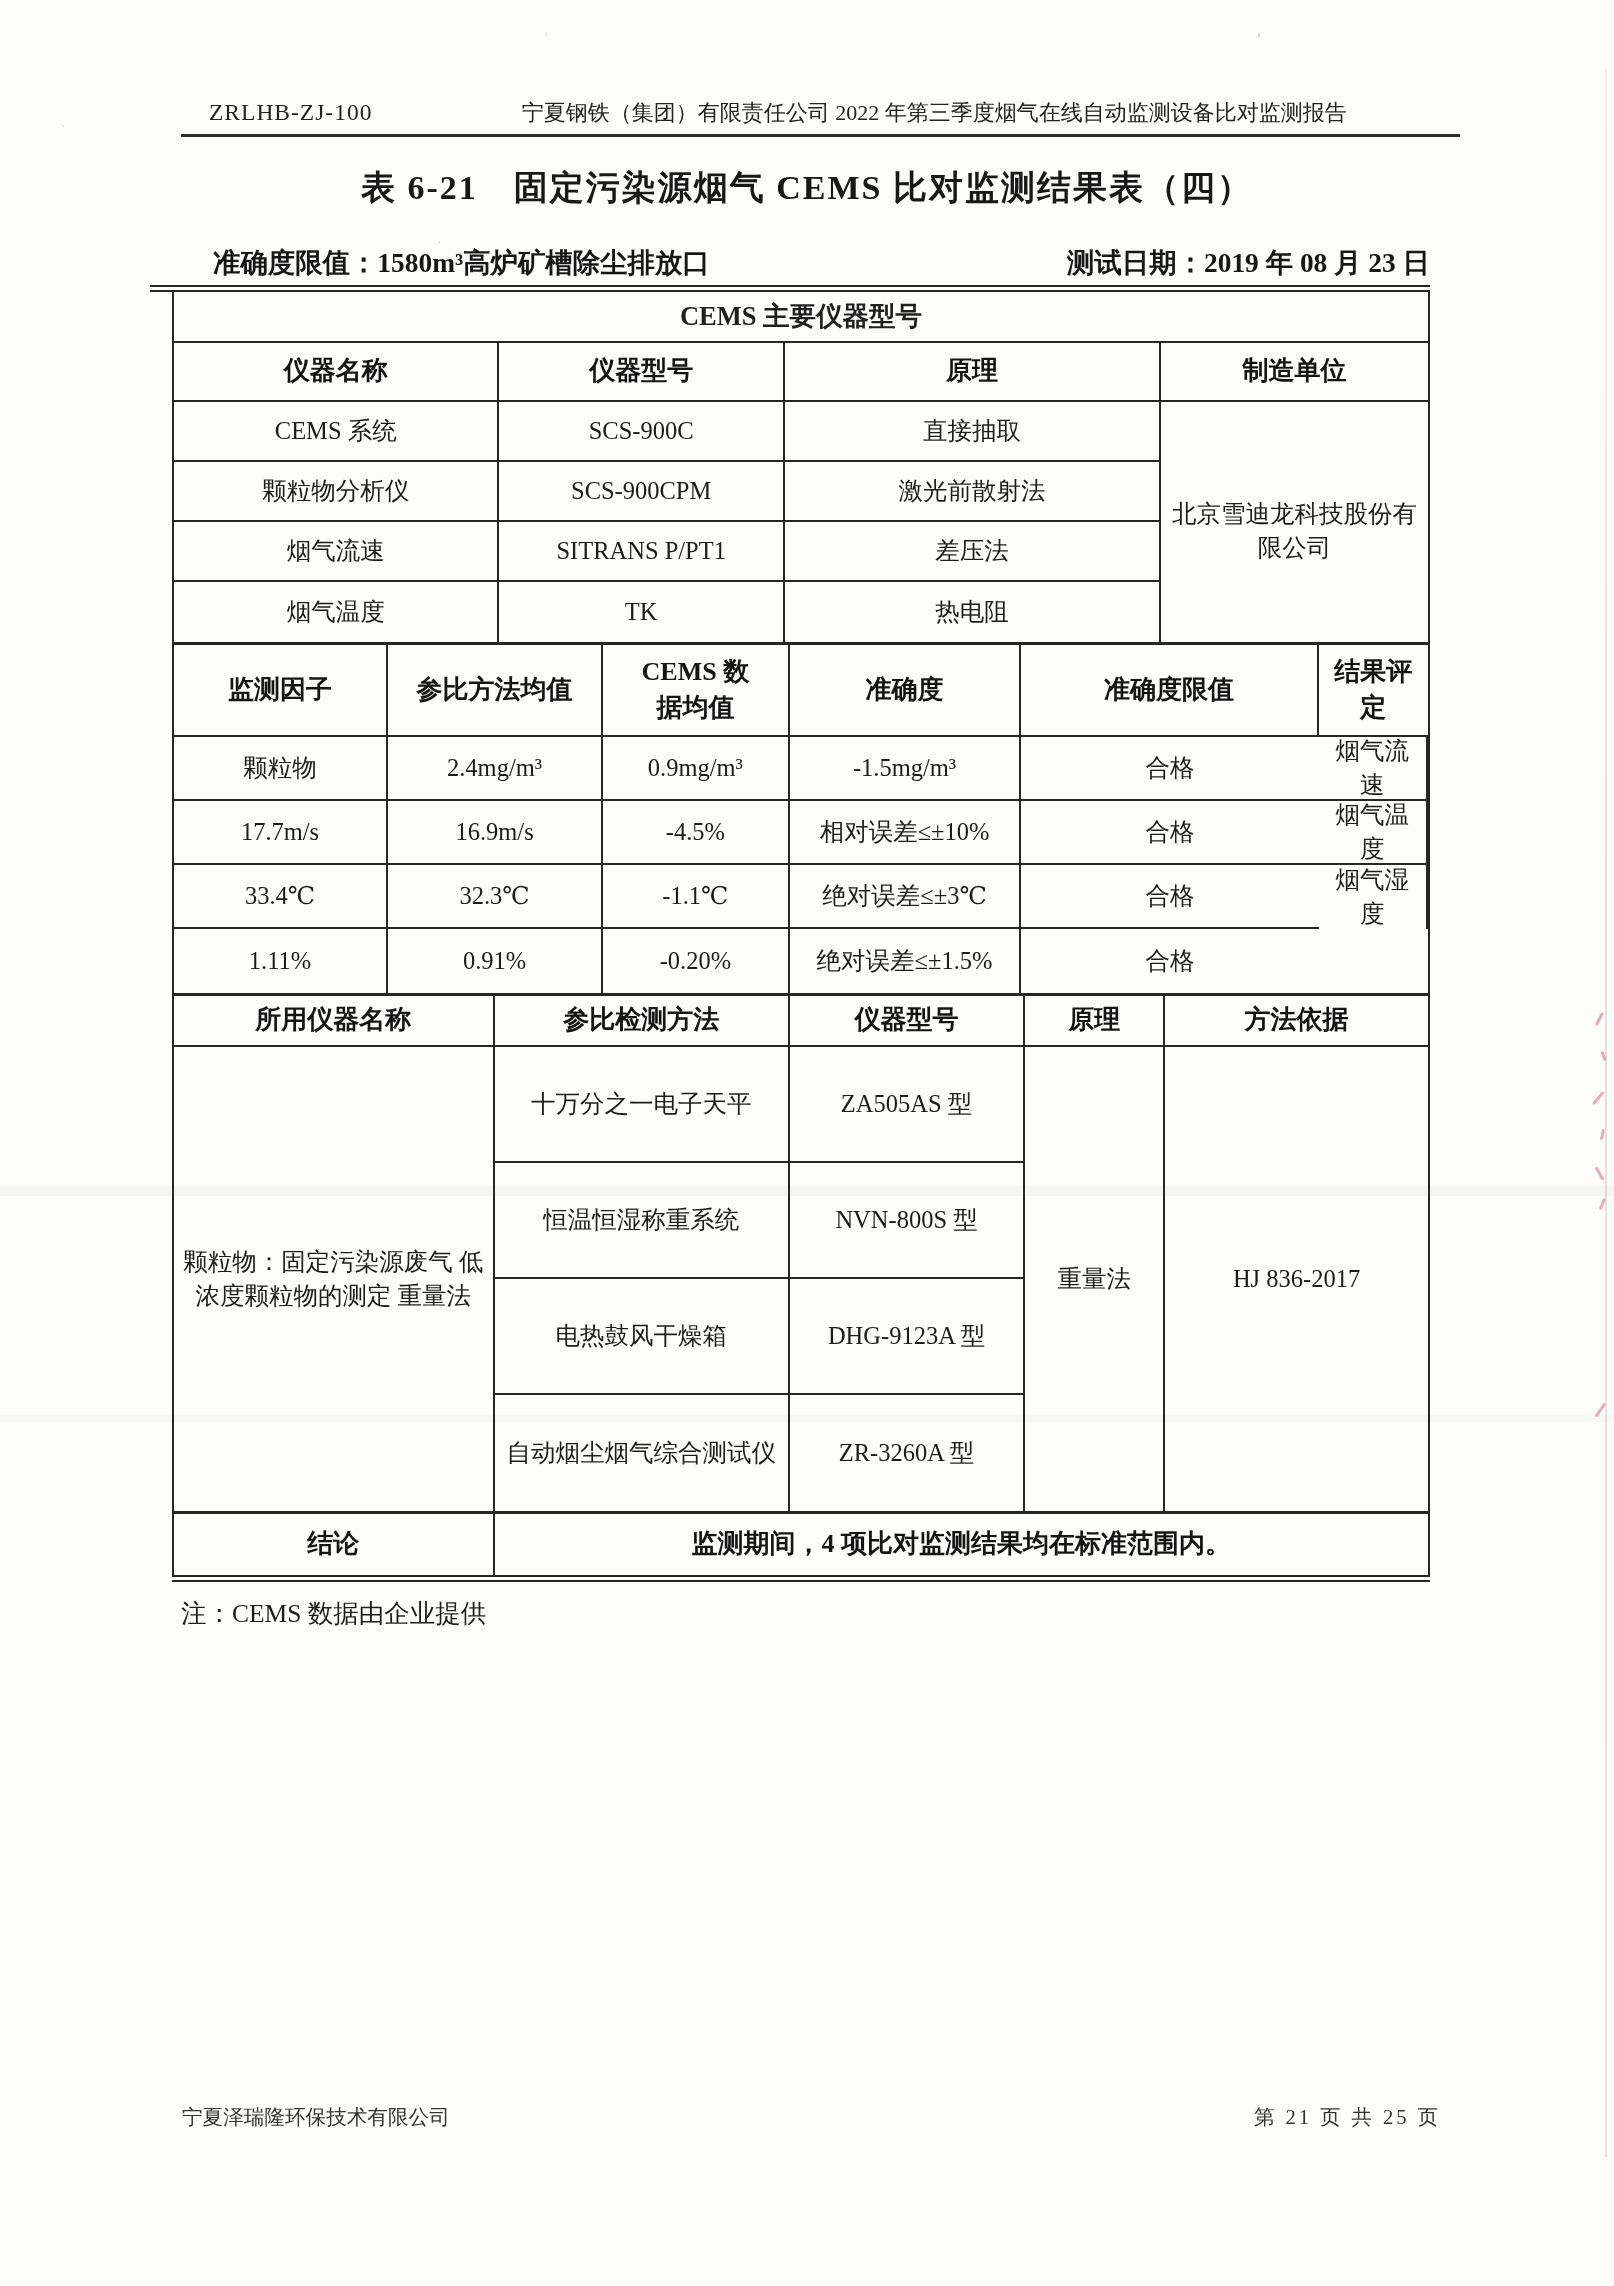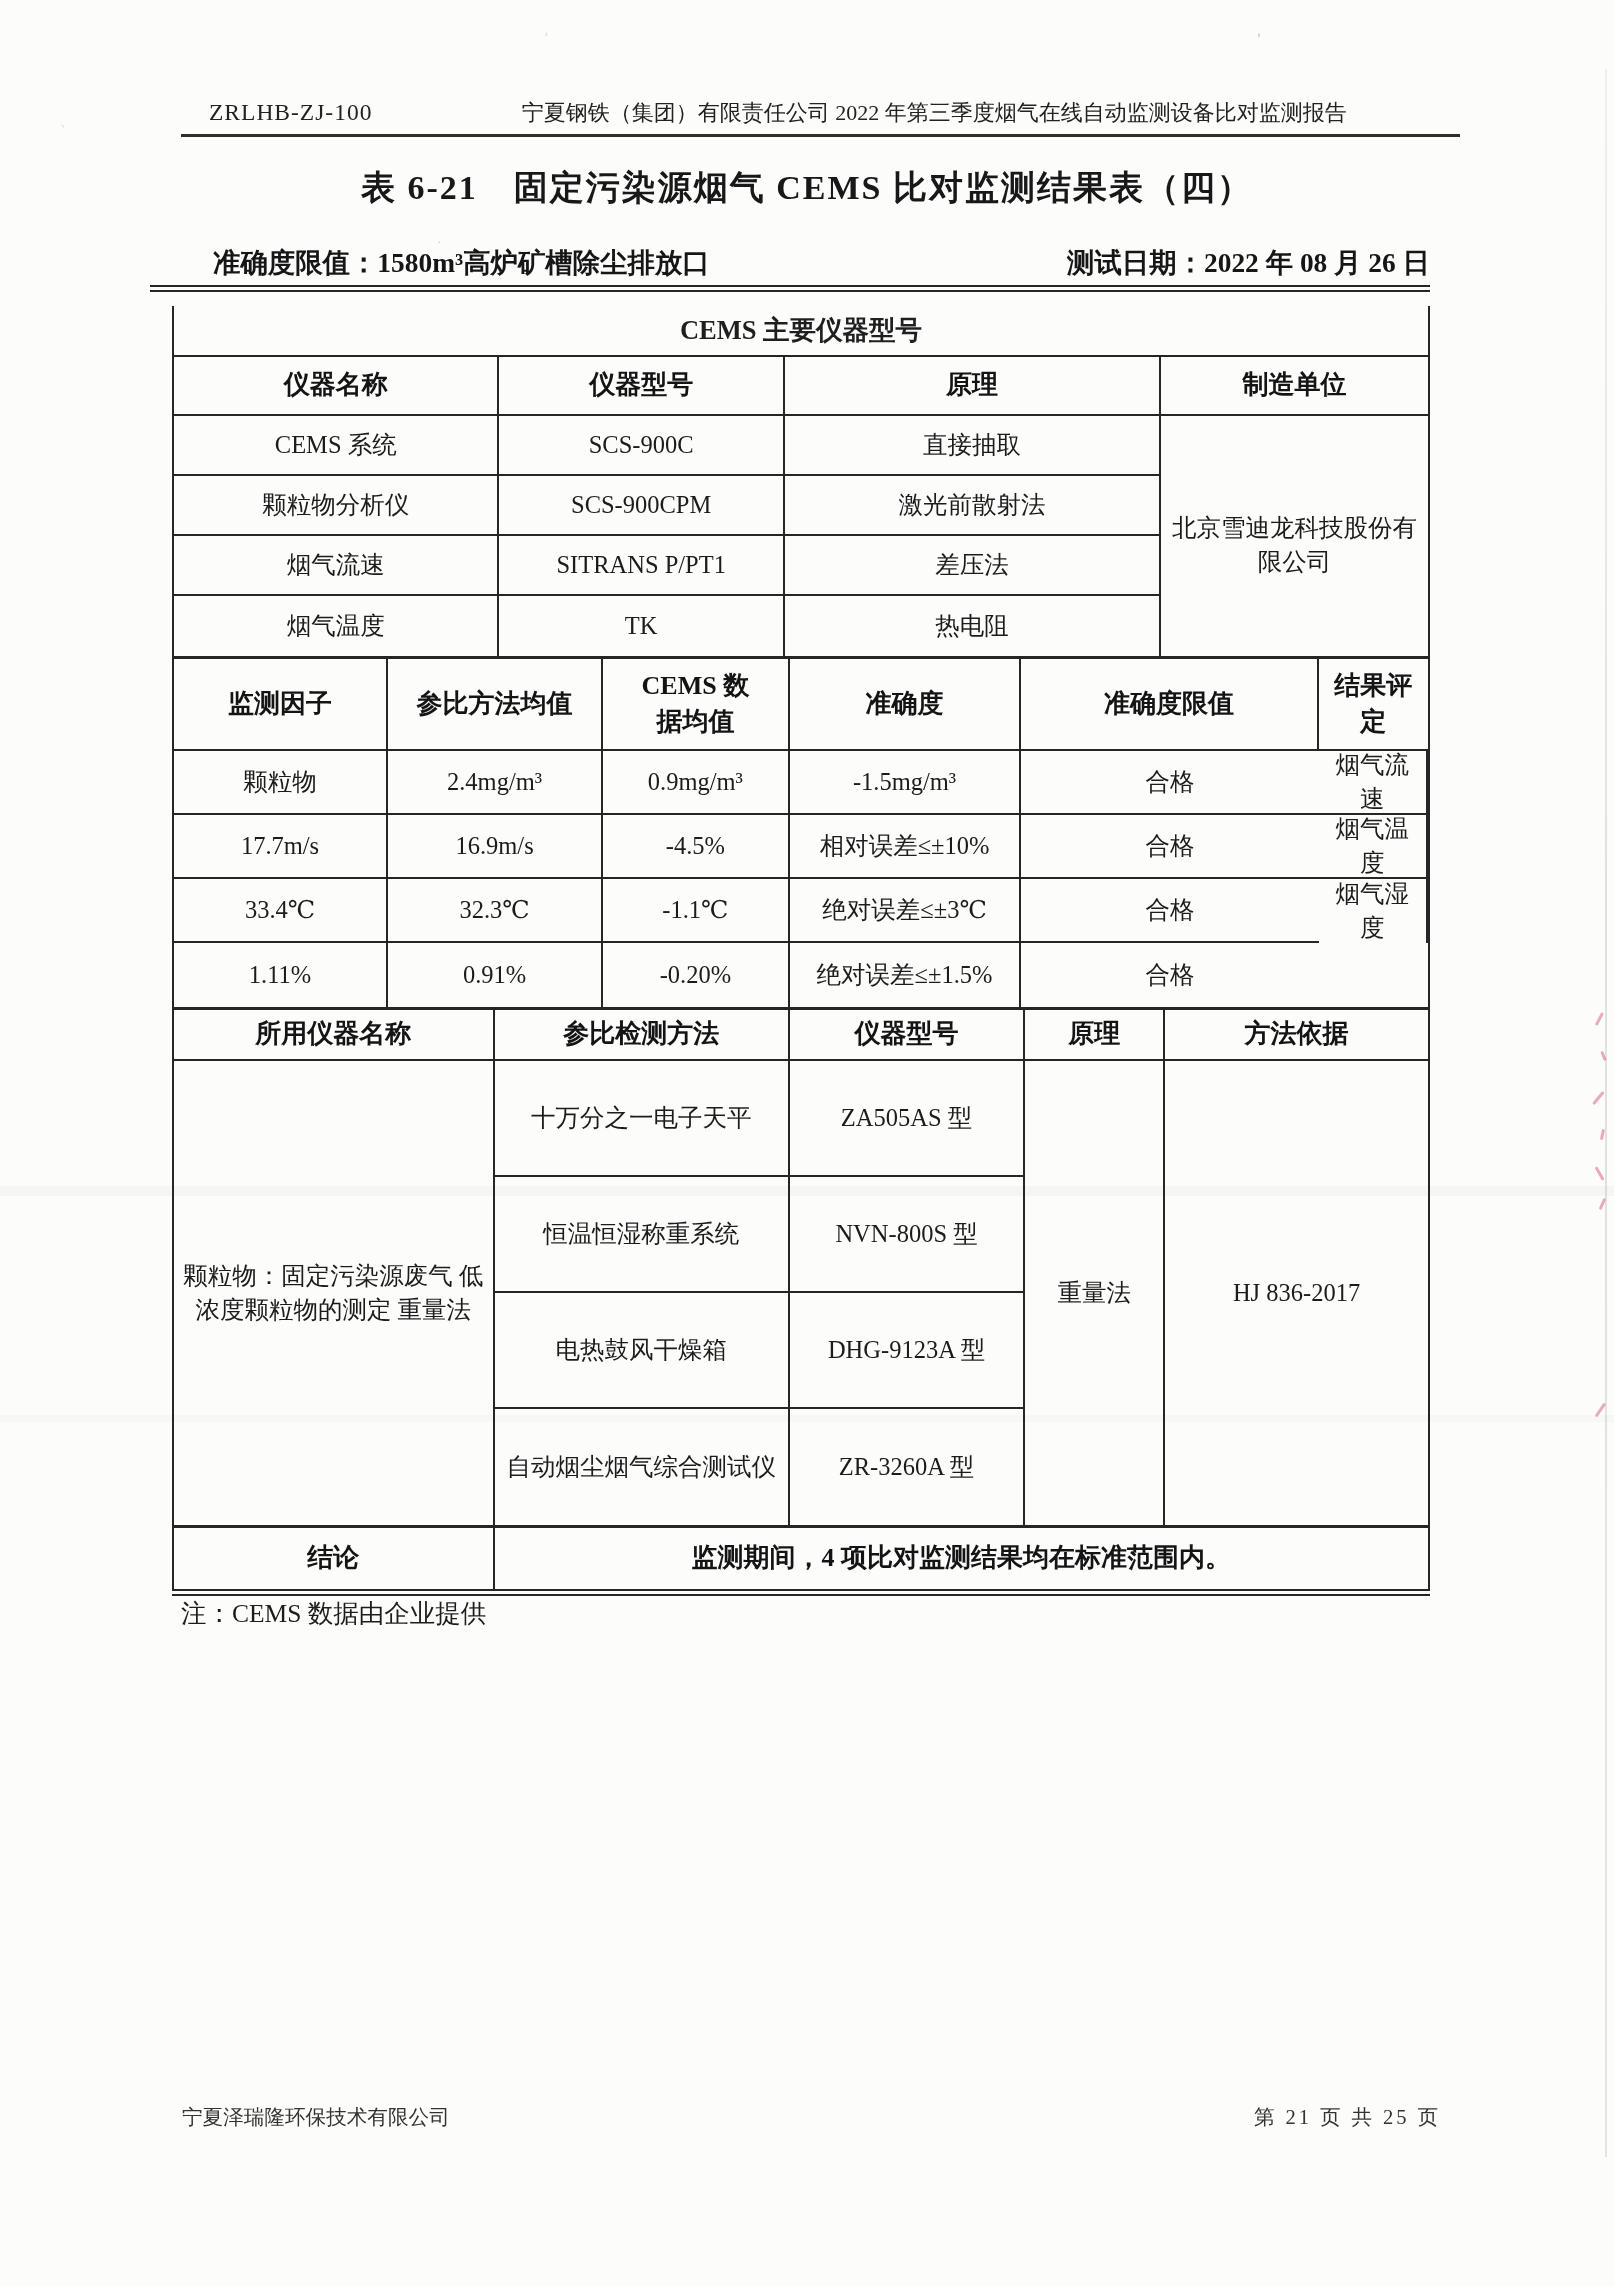--- a/index.html
+++ b/index.html
@@ -26,21 +26,21 @@
   .meta{position:absolute;top:245px;left:172px;width:1258px;display:flex;
     justify-content:space-between;font-weight:bold;font-size:27.4px;color:#161616;}
   .meta .lead{padding-left:41px;}
   
   .tz{position:absolute;top:285px;left:172px;width:1258px;}
   .rule-double{height:2.9px;border-top:2px solid var(--ink);border-bottom:2px solid var(--ink);}
   .rule-double.wide{margin-left:-21.6px;width:calc(100% + 21.6px);}
   .rule-thick{border-top:3.9px solid var(--ink);}
   .band{height:51px;display:flex;align-items:center;justify-content:center;
     border-left:2px solid var(--ink);border-right:2px solid var(--ink);
-    border-bottom:2.9px solid var(--ink);font-weight:bold;font-size:26.5px;box-sizing:border-box;margin-top:14px;}
+    border-bottom:2.9px solid var(--ink);font-weight:bold;font-size:26.5px;box-sizing:border-box;}
   .grid{display:grid;border-left:2px solid var(--ink);border-right:2px solid var(--ink);box-sizing:border-box;}
   .t1{grid-template-columns:333fr 292fr 385fr 273fr;grid-template-rows:59px repeat(4,60px);}
   .t2{grid-template-columns:219fr 220fr 191fr 237fr 304fr 112fr;grid-template-rows:92px repeat(4,64px);}
   .t3{grid-template-columns:328fr 302fr 241fr 143fr 269fr;grid-template-rows:51px repeat(4,116px);}
   .tc{grid-template-columns:328fr 955fr;grid-template-rows:61px;}
   .cell{display:flex;align-items:center;justify-content:center;text-align:center;
     padding:2px 7.8px;font-size:24.5px;line-height:1.4;box-sizing:border-box;color:#1c1c1c;}
   .bold{font-weight:bold;font-size:26px;color:#141414;}
   .br{border-right:2px solid var(--ink);}
   .bb{border-bottom:2.5px solid var(--ink);}
@@ -80,21 +80,21 @@
   <div class="phdr">
     <span class="doc-code">ZRLHB-ZJ-100</span>
     <span class="report-title">宁夏钢铁（集团）有限责任公司 2022 年第三季度烟气在线自动监测设备比对监测报告</span>
   </div>
   <div class="hdr-rule"></div>
 
   <div class="tbl-title">表 6-21　固定污染源烟气 CEMS 比对监测结果表（四）</div>
 
   <div class="meta">
     <span class="lead"><span>准确度限值：</span><span>1580m³高炉矿槽除尘排放口</span></span>
-    <span><span>测试日期：</span><span>2022 年 08 月 26 日</span></span>
+    <span><span>测试日期：</span><span>2019 年 08 月 23 日</span></span>
   </div>
 
   <div class="tz">
     <div class="rule-double wide"></div>
 
     <div class="band">CEMS 主要仪器型号</div>
 
     <div class="grid t1">
       <div class="cell bold br bbs">仪器名称</div>
       <div class="cell bold br bbs">仪器型号</div>

